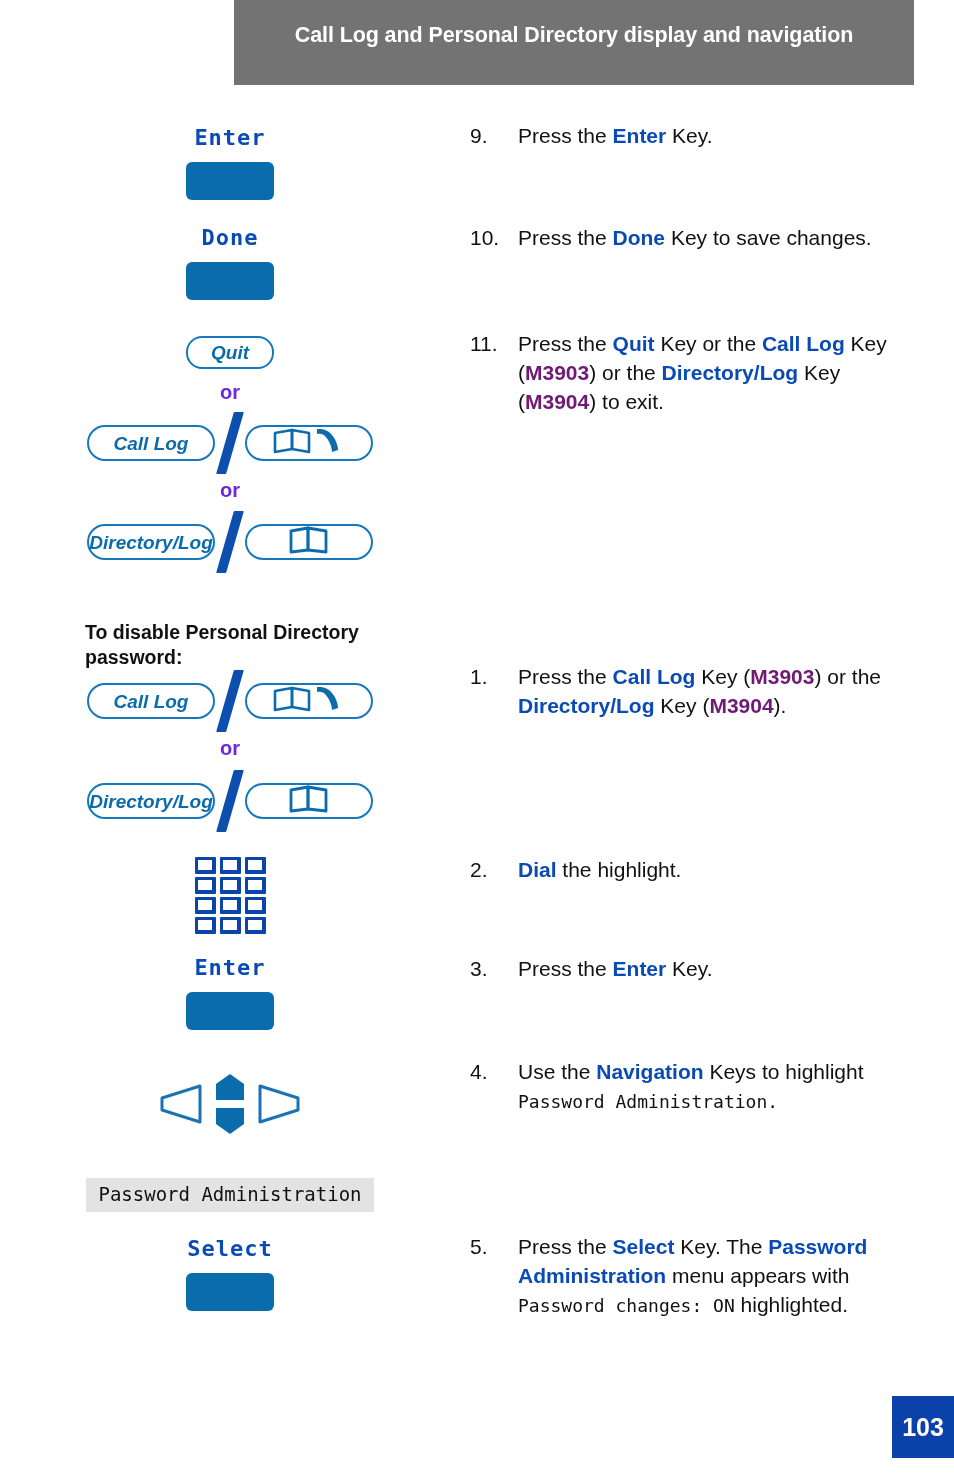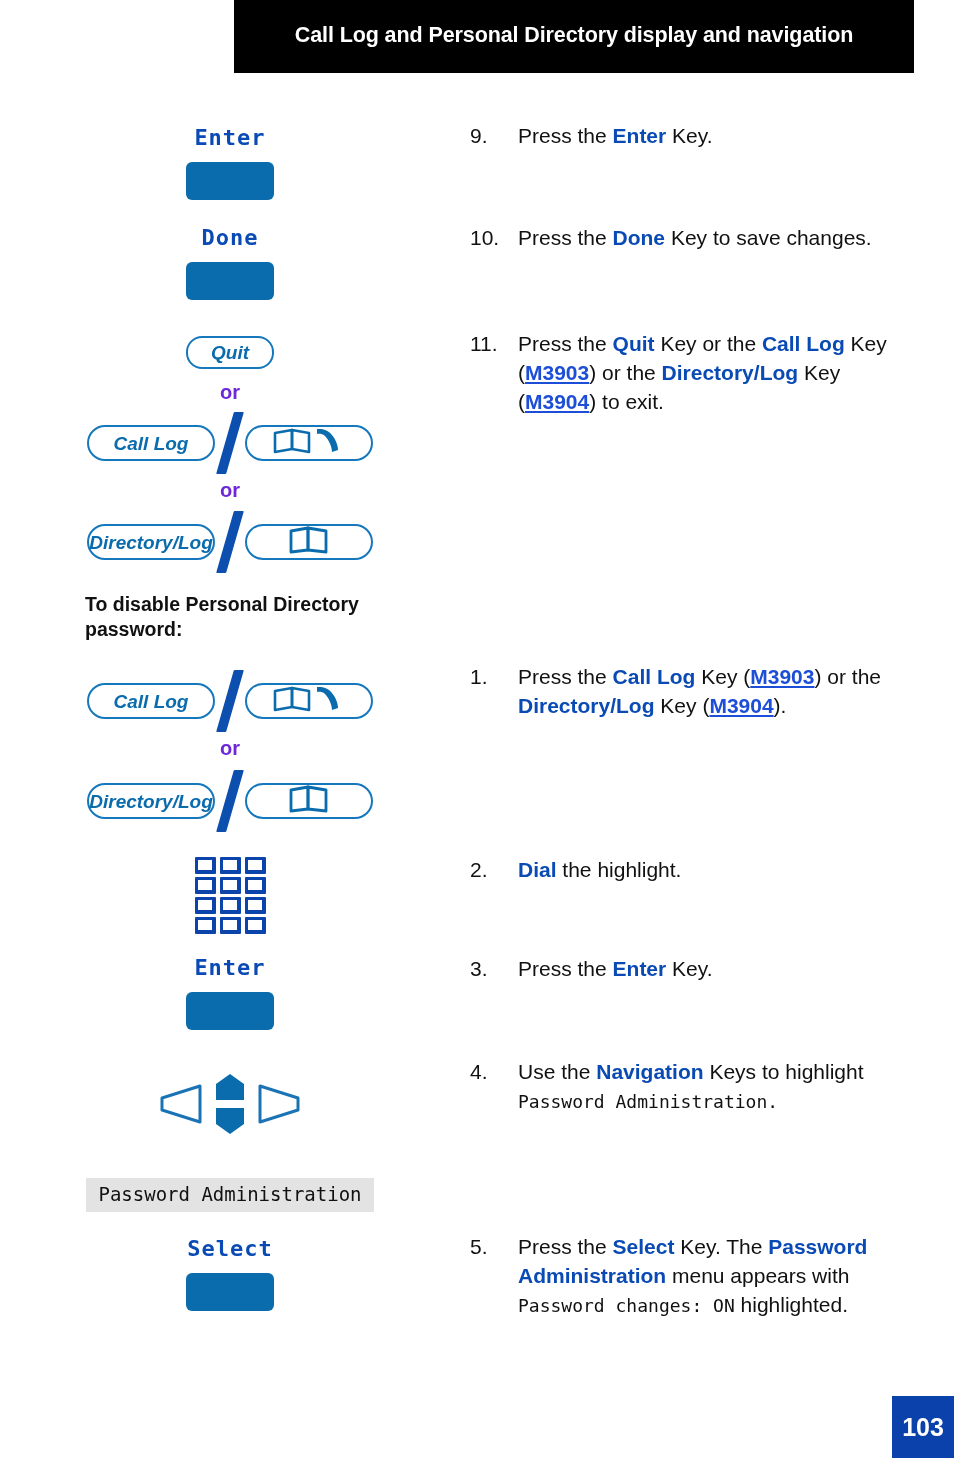--- a/index.html
+++ b/index.html
@@ -14,22 +14,22 @@
     font-family: "Liberation Sans", sans-serif;
     overflow: hidden;
   }
 
   
   .header-bar {
     position: absolute;
     left: 234px;
     top: 0;
     width: 680px;
-    height: 73px;
-    background: #000000;
+    height: 85px;
+    background: #737373;
   }
   .header-title {
     position: absolute;
     left: 0;
     top: 0;
     width: 100%;
     text-align: center;
     color: #ffffff;
     font-size: 21.5px;
     font-weight: bold;
@@ -174,21 +174,21 @@
     line-height: 1.38;
   }
   .step-num {
     width: 48px;
     flex: 0 0 48px;
     font-size: 21px;
     color: #111111;
   }
   .step-body { flex: 1 1 auto; }
   .b  { font-weight: bold; color: #0a4ab5; }
-  .bk { font-weight: bold; color: #1d4ed8; text-decoration: underline; }
+  .bk { font-weight: bold; color: #701a75; }
   .mono {
     font-family: "DejaVu Sans Mono", monospace;
     font-size: 18px;
     color: #111111;
     letter-spacing: 0;
   }
 
   
   .page-num-box {
     position: absolute;
@@ -267,21 +267,21 @@
         <span>
           <svg width="42" height="28" viewBox="0 0 42 28">
             <path d="M3 5 L20 2 L20 24 L3 26 Z" fill="none" stroke="#0a6cad" stroke-width="2.8" stroke-linejoin="round"></path>
             <path d="M38 5 L20 2 L20 24 L38 26 Z" fill="none" stroke="#0a6cad" stroke-width="2.8" stroke-linejoin="round"></path>
           </svg>
         </span>
       </div>
     </div>
   </div>
 
-  <div class="absblk section-heading" style="left:85px;top:592px;width:330px;">To disable Personal Directory
+  <div class="absblk section-heading" style="left:85px;top:620px;width:330px;">To disable Personal Directory
 password:</div>
 
   <div class="absblk" style="left:0;top:670px;width:460px;display:flex;justify-content:center;">
     <div class="keypair">
       <div class="keycap wide">
         <span class="keycap-label">Call Log</span>
       </div>
       <div class="slash"></div>
       <div class="keycap icon">
         <span>

